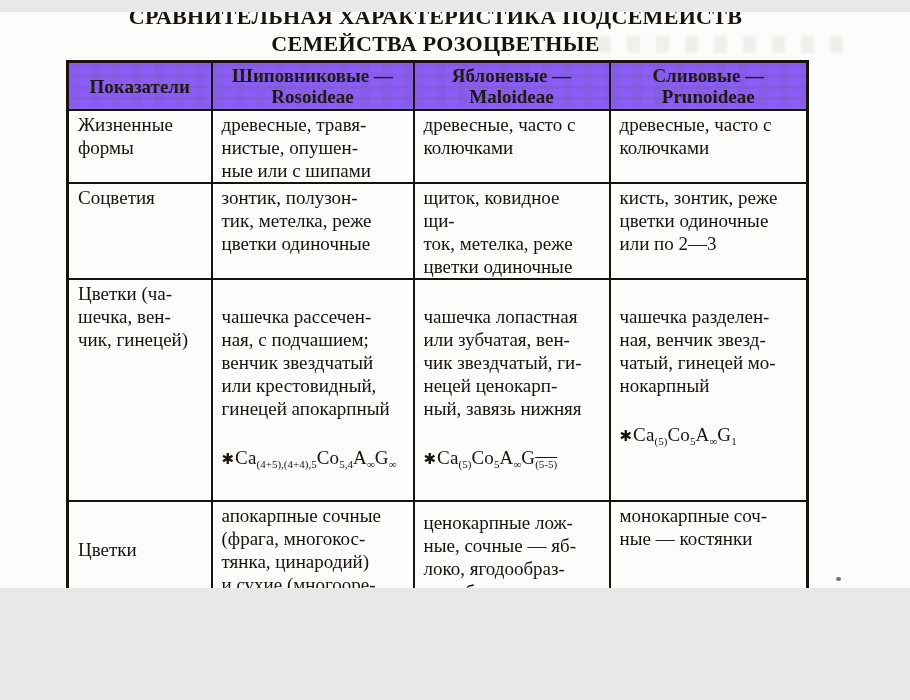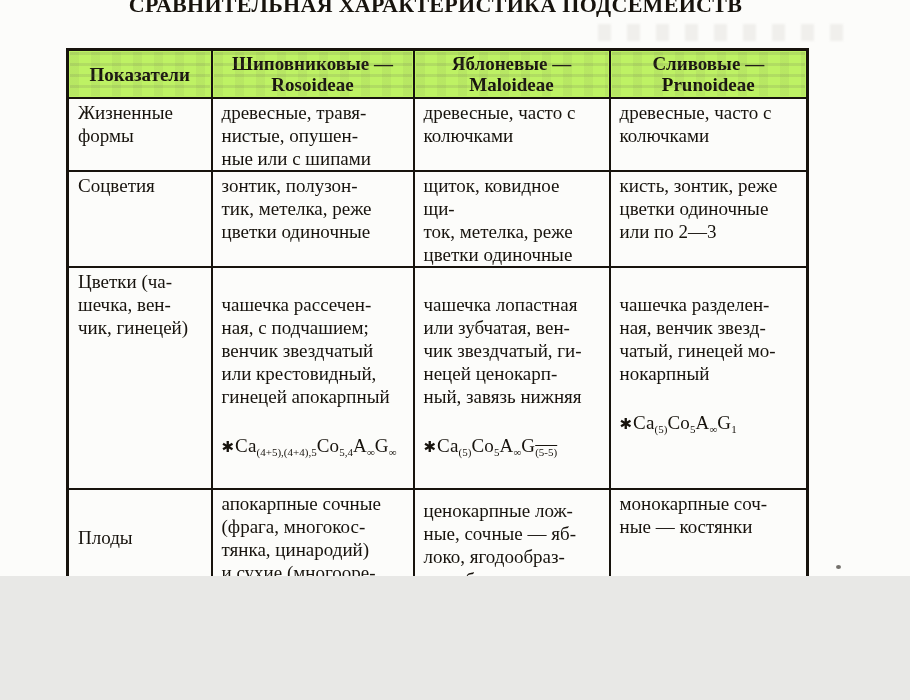--- a/index.html
+++ b/index.html
@@ -1,17 +1,17 @@
 <!DOCTYPE html>
 <html><head>
 <meta charset="utf-8">
 <style>
   html,body { margin:0; padding:0; background:#e8e8e6; }
   .page {
-    position:relative; width:910px; height:576px; margin:0 auto;
+    position:relative; width:910px; height:576px; margin:12px auto;
     background:#fcfcfa; overflow:hidden;
     font-family:"Liberation Serif", serif; color:#17130d;
   }
 
   
   .title { position:absolute; left:66px; top:-9px; width:739px; text-align:center;
            font-weight:bold; font-size:22px; line-height:27px; letter-spacing:.3px; }
   .title .t { white-space:pre-line; }
 
   
@@ -20,21 +20,21 @@
     border-collapse:collapse; table-layout:fixed;
     border:3px solid #17130d;
     font-size:19px;
   }
   .tbl col.c1 { width:144px; } .tbl col.c2 { width:201px; }
   .tbl col.c3 { width:196px; } .tbl col.c4 { width:198px; }
 
   .tbl th, .tbl td { border:2px solid #17130d; }
 
   .tbl th {
-    background:#bef264; font-weight:bold; text-align:center; vertical-align:middle;
+    background:#8b5cf6; font-weight:bold; text-align:center; vertical-align:middle;
     font-size:19px; line-height:21px; padding:2px 3px; white-space:pre-line;
     position:relative; overflow:hidden;
   }
   
   .tbl th::after {
     content:""; position:absolute; inset:1px; pointer-events:none;
     background:
       repeating-linear-gradient(180deg, rgba(96,92,84,.14) 0 3px, rgba(0,0,0,0) 3px 11px),
       repeating-linear-gradient(90deg, rgba(96,92,84,.07) 0 9px, rgba(0,0,0,0) 9px 21px);
   }
@@ -80,20 +80,21 @@
 </style>
 </head>
 <body>
 
 <div class="page">
 
   <div class="smudge-top"></div>
 
   <div class="title">
     <div class="t">СРАВНИТЕЛЬНАЯ ХАРАКТЕРИСТИКА ПОДСЕМЕЙСТВ</div>
+    <div class="t">СЕМЕЙСТВА РОЗОЦВЕТНЫЕ</div>
   </div>
 
   <table class="tbl">
     <colgroup>
       <col class="c1">
         <col class="c2">
         <col class="c3">
         <col class="c4">
     </colgroup>
 
@@ -157,21 +158,21 @@
       <td>
         <div>чашечка разделен-
 ная, венчик звезд-
 чатый, гинецей мо-
 нокарпный</div>
         <div class="formula"><span class="fstar">✱</span><span class="fbase">Ca</span><sub class="fsub">(5)</sub><span class="fbase">Co</span><sub class="fsub">5</sub><span class="fbase">A</span><sub class="fsub">∞</sub><span class="fbase">G</span><sub class="fsub">1</sub></div>
       </td>
     </tr>
 
     <tr class="r5">
-      <td class="lbl lblpad">Плоды</td>
+      <td class="lbl lblpad">Цветки</td>
       <td>апокарпные сочные
 (фрага, многокос-
 тянка, цинародий)
 и сухие (многооре-
 шек, многосемянка)</td>
       <td class="dn">ценокарпные лож-
 ные, сочные — яб-
 локо, ягодообраз-
 ное яблоко, костян-
 ковидное яблоко</td>

